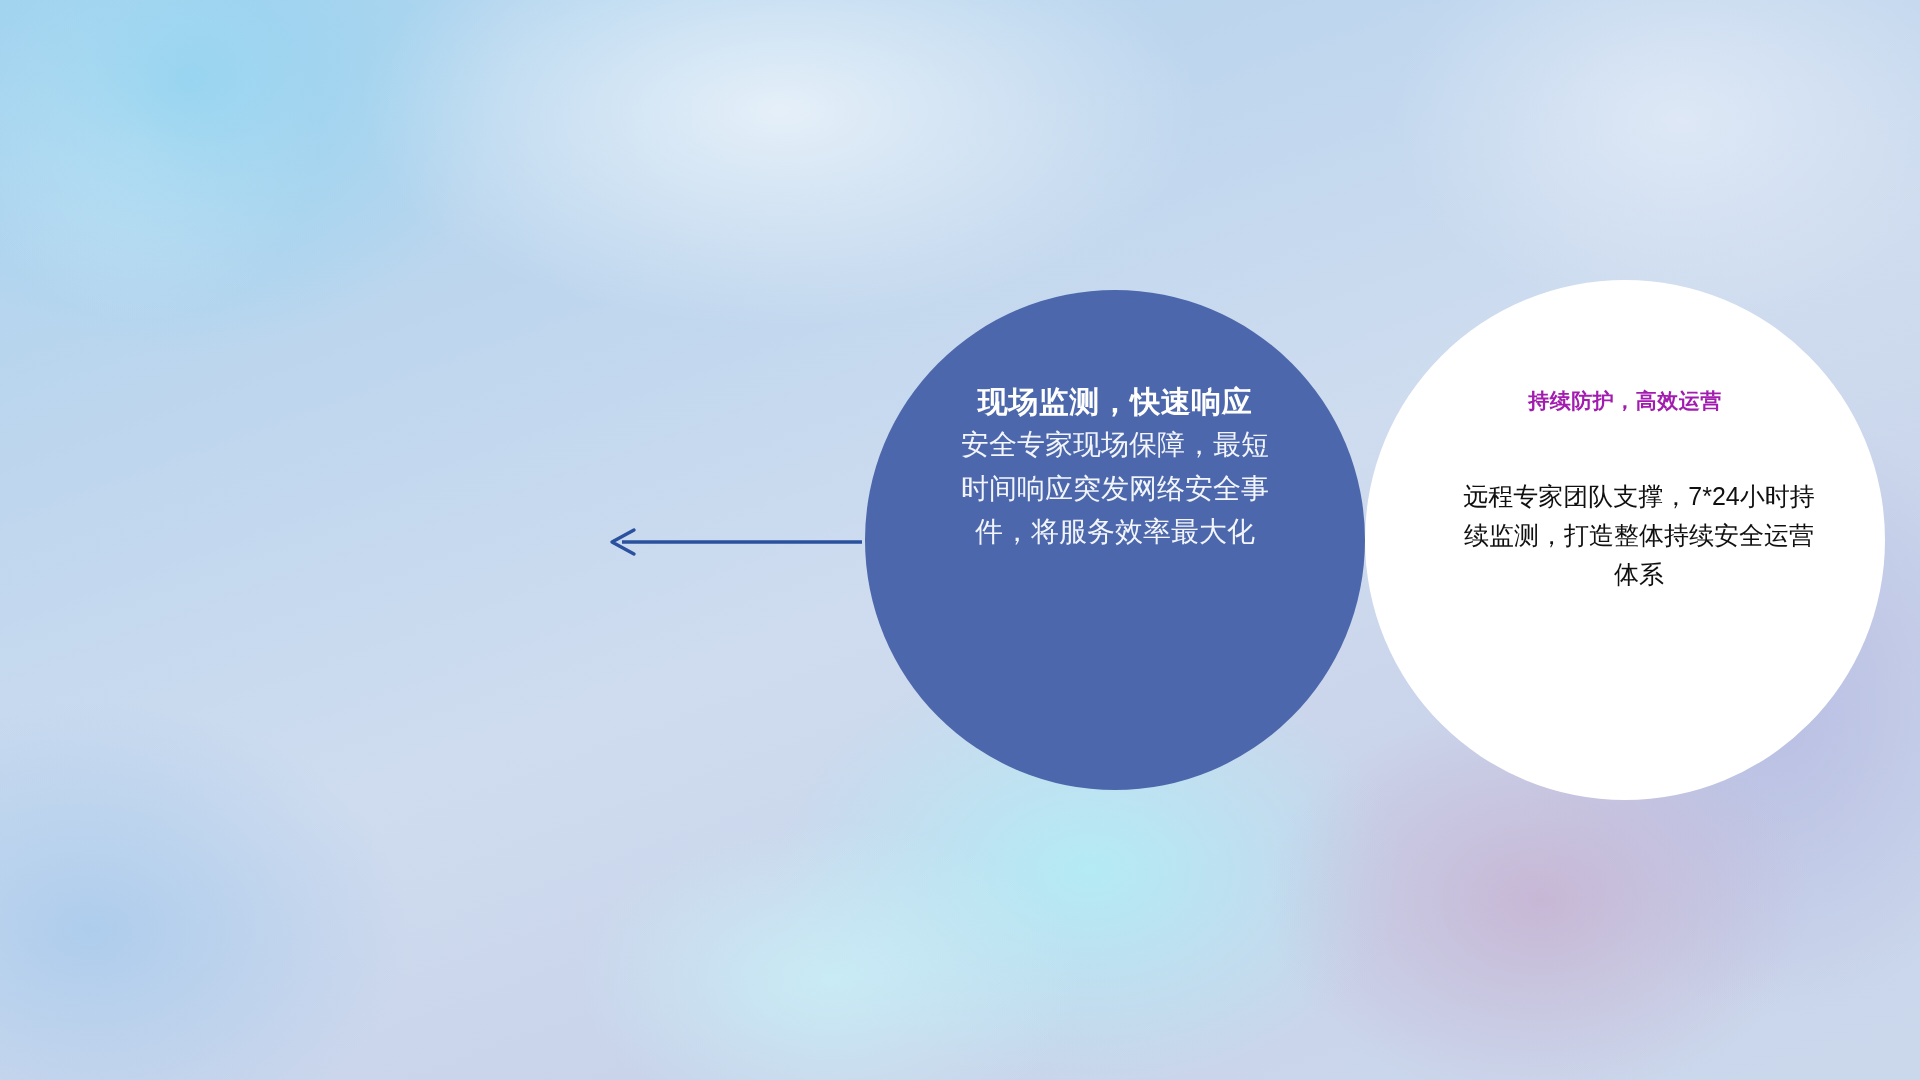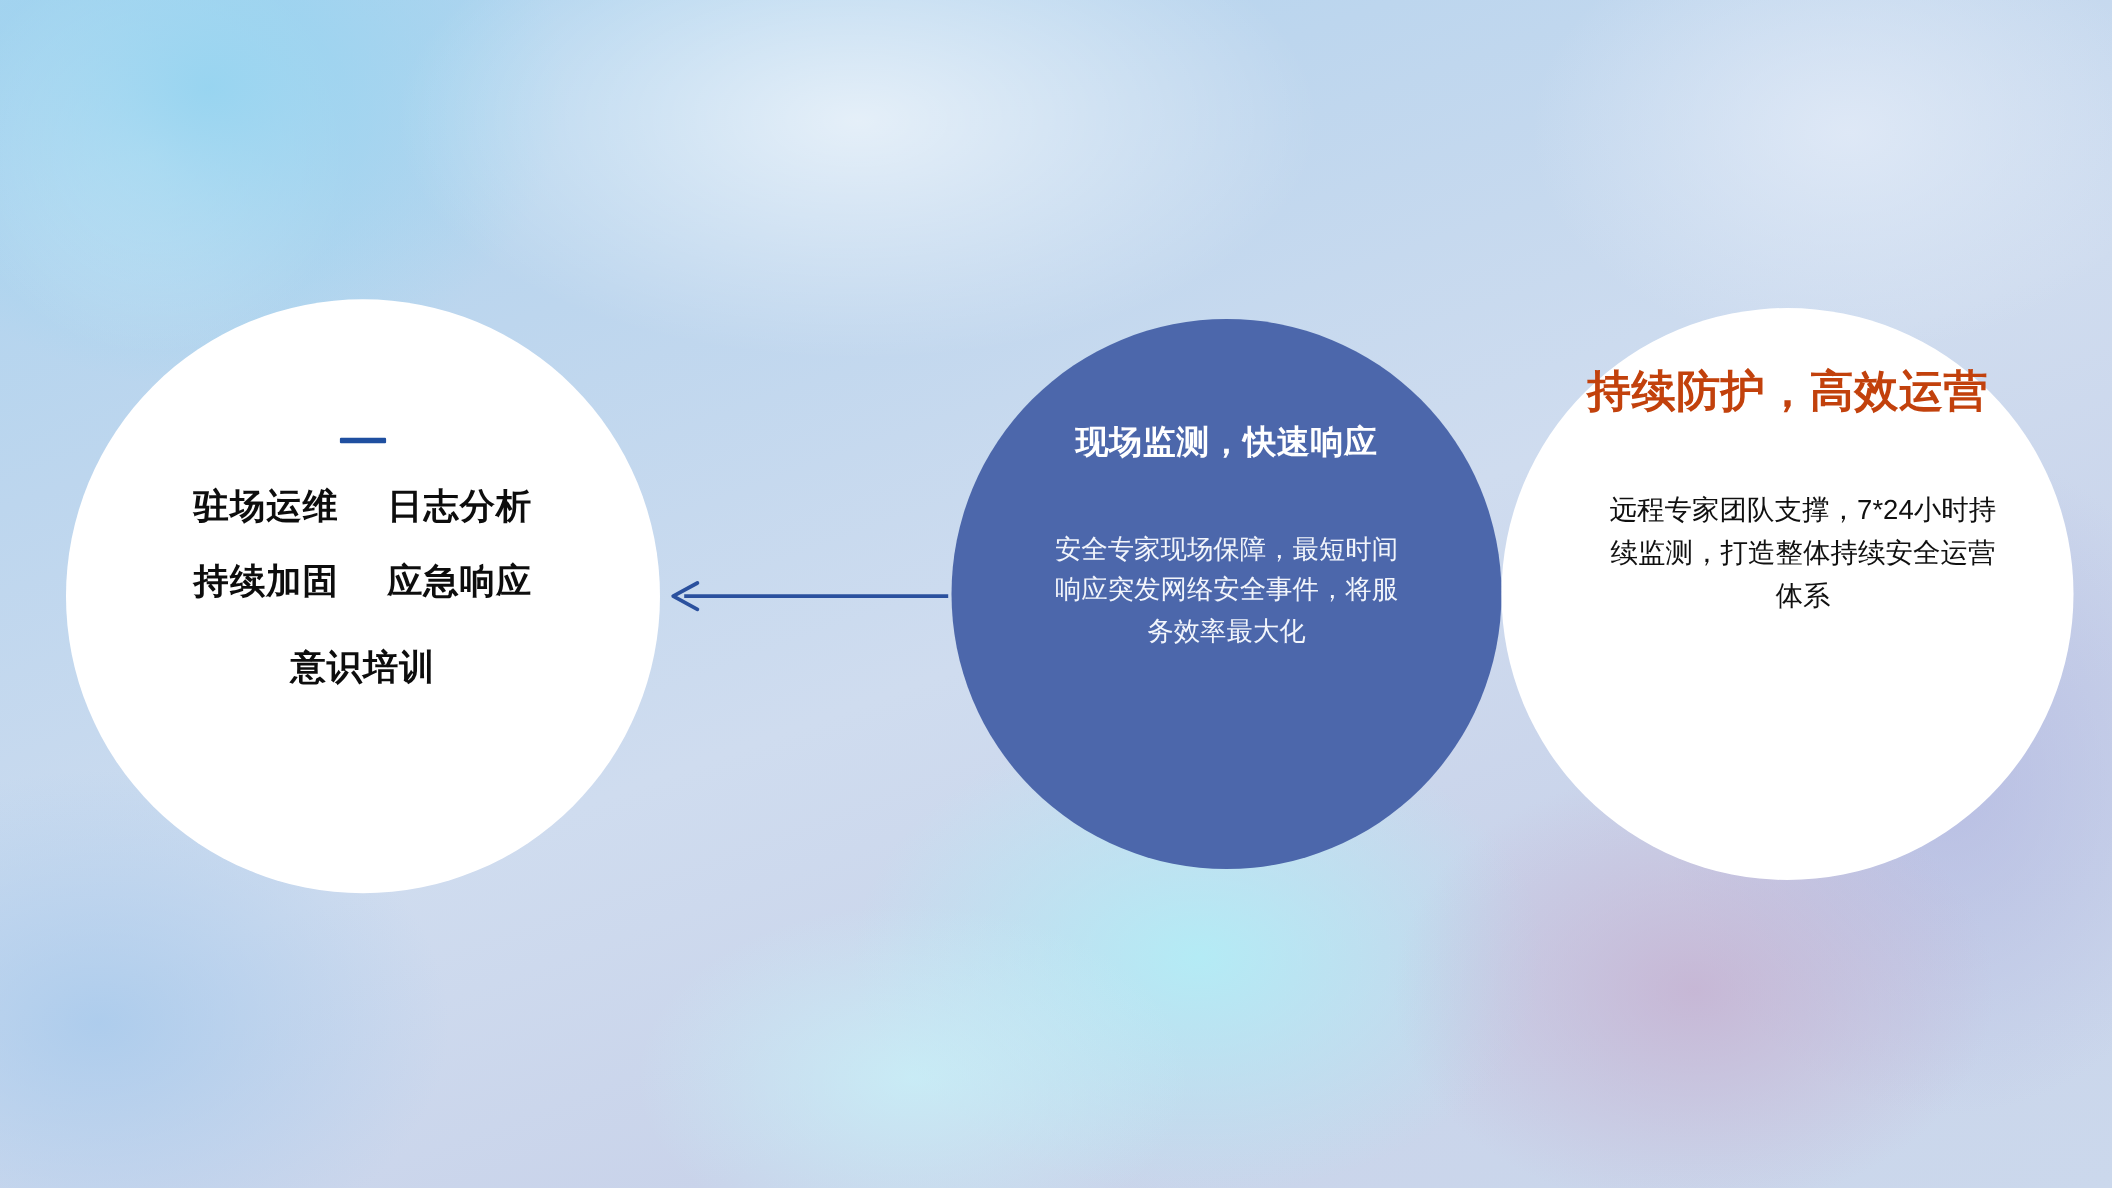--- a/index.html
+++ b/index.html
@@ -119,40 +119,39 @@
   }
   #circle-onsite .circle-title {
     margin-top:92px;
     color:#ffffff;
     font-size:30px;
     font-weight:bold;
     letter-spacing:.5px;
     white-space:nowrap;
   }
   #circle-onsite .circle-body {
-    margin-top:58px;
     width:312px;
     color:#f2f5fb;
-    font-size:24px;
+    font-size:28px;
     line-height:1.56;
     text-align:center;
   }
 
   
   #circle-remote {
     left:1365px; top:280px;
     width:520px; height:520px;
     background:#ffffff;
     z-index:4;
     justify-content:flex-start;
   }
   #circle-remote .circle-title {
-    margin-top:48px;
-    color:#c2410c;
-    font-size:40px;
+    margin-top:107px;
+    color:#a21caf;
+    font-size:21px;
     font-weight:bold;
     letter-spacing:.5px;
     white-space:nowrap;
   }
   #circle-remote .circle-body {
     margin-top:62px;
     width:360px;
     color:#101010;
     font-size:25px;
     line-height:1.56;
@@ -179,36 +178,20 @@
   <div class="blob blob-pale-right-top"></div>
   <div class="blob blob-blue-left-bottom"></div>
   <div class="blob blob-aqua-mid"></div>
   <div class="blob blob-aqua-low"></div>
   <div class="blob blob-lav-right"></div>
   <div class="blob blob-mauve"></div>
 </div>
 
 <div id="stage">
 
-  <div class="circle" id="circle-capabilities">
-    <div id="capability-divider"></div>
-    <div class="cap-list">
-      <div class="cap-row">
-        <span>驻场运维</span>
-        <span>日志分析</span>
-      </div>
-      <div class="cap-row">
-        <span>持续加固</span>
-        <span>应急响应</span>
-      </div>
-      <div class="cap-row single">
-        <span>意识培训</span>
-      </div>
-    </div>
-  </div>
 
   <svg id="flow-arrow" viewBox="0 0 270 64">
     <line x1="262" y1="32" x2="22" y2="32" stroke="#2a509e" stroke-width="3.4" stroke-linecap="butt"></line>
     <polyline points="34,20 12,32 34,44" fill="none" stroke="#2a509e" stroke-width="3.4" stroke-linecap="round" stroke-linejoin="round"></polyline>
   </svg>
 
   <div class="circle" id="circle-onsite">
     <div class="circle-title">现场监测，快速响应</div>
     <div class="circle-body">安全专家现场保障，最短时间响应突发网络安全事件，将服务效率最大化</div>
   </div>

